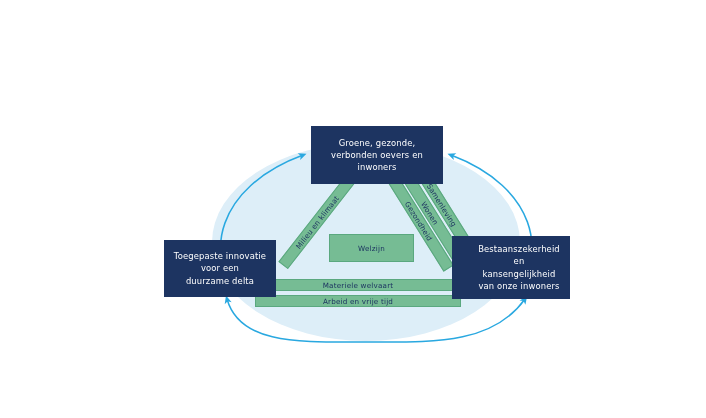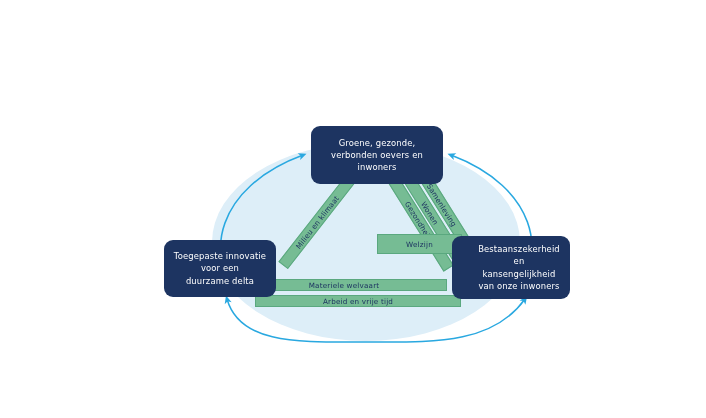--- a/index.html
+++ b/index.html
@@ -23,21 +23,21 @@
     position: absolute;
     left: 0;
     top: 0;
     width: 706px;
     height: 418px;
   }
   .node-box {
     position: absolute;
     box-sizing: border-box;
     background: #1d3461;
-    border-radius: 9px;
+    border-radius: 0;
     color: #ffffff;
     display: flex;
     align-items: center;
     justify-content: center;
     text-align: center;
     line-height: 1.45;
     font-size: 8.4px;
     letter-spacing: 0.15px;
     z-index: 6;
     padding: 4px 8px;
@@ -80,31 +80,30 @@
     z-index: 4;
   }
   .bar-h { }
   .bar-diag {
     transform-origin: 50% 50%;
   }
   #bar-welzijn {
     left: 329px;
     top: 234px;
     width: 85px;
-    height: 20px;
-    margin-left: 48px;
+    height: 28px;
   }
   #bar-arbeid {
     left: 255px;
     top: 263px;
     width: 206px;
     height: 12px;
   }
   #bar-materiele {
-    left: 241px;
+    left: 255px;
     top: 279px;
     width: 206px;
     height: 12px;
   }
   #bar-milieu {
     left: 262px;
     top: 216px;
     width: 110px;
     height: 12px;
     transform: rotate(-52deg);

